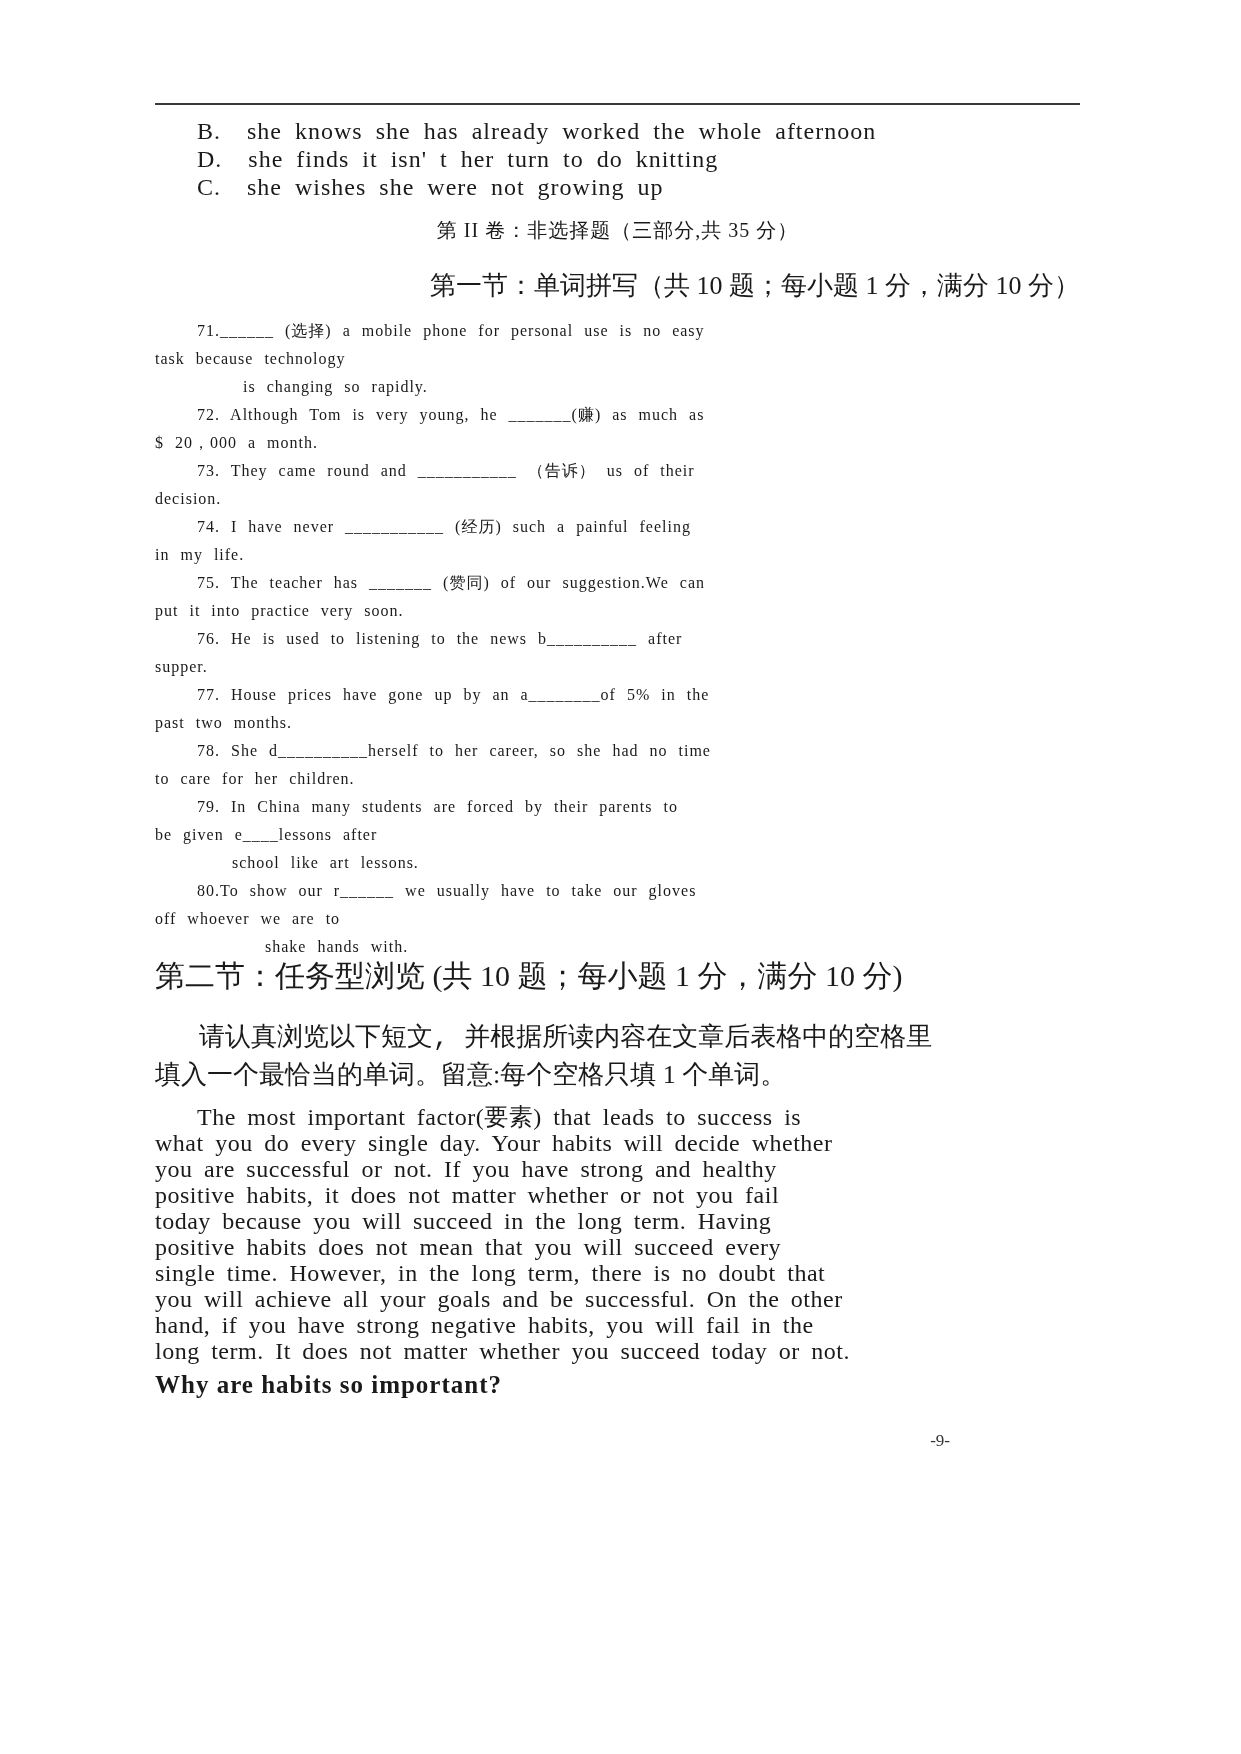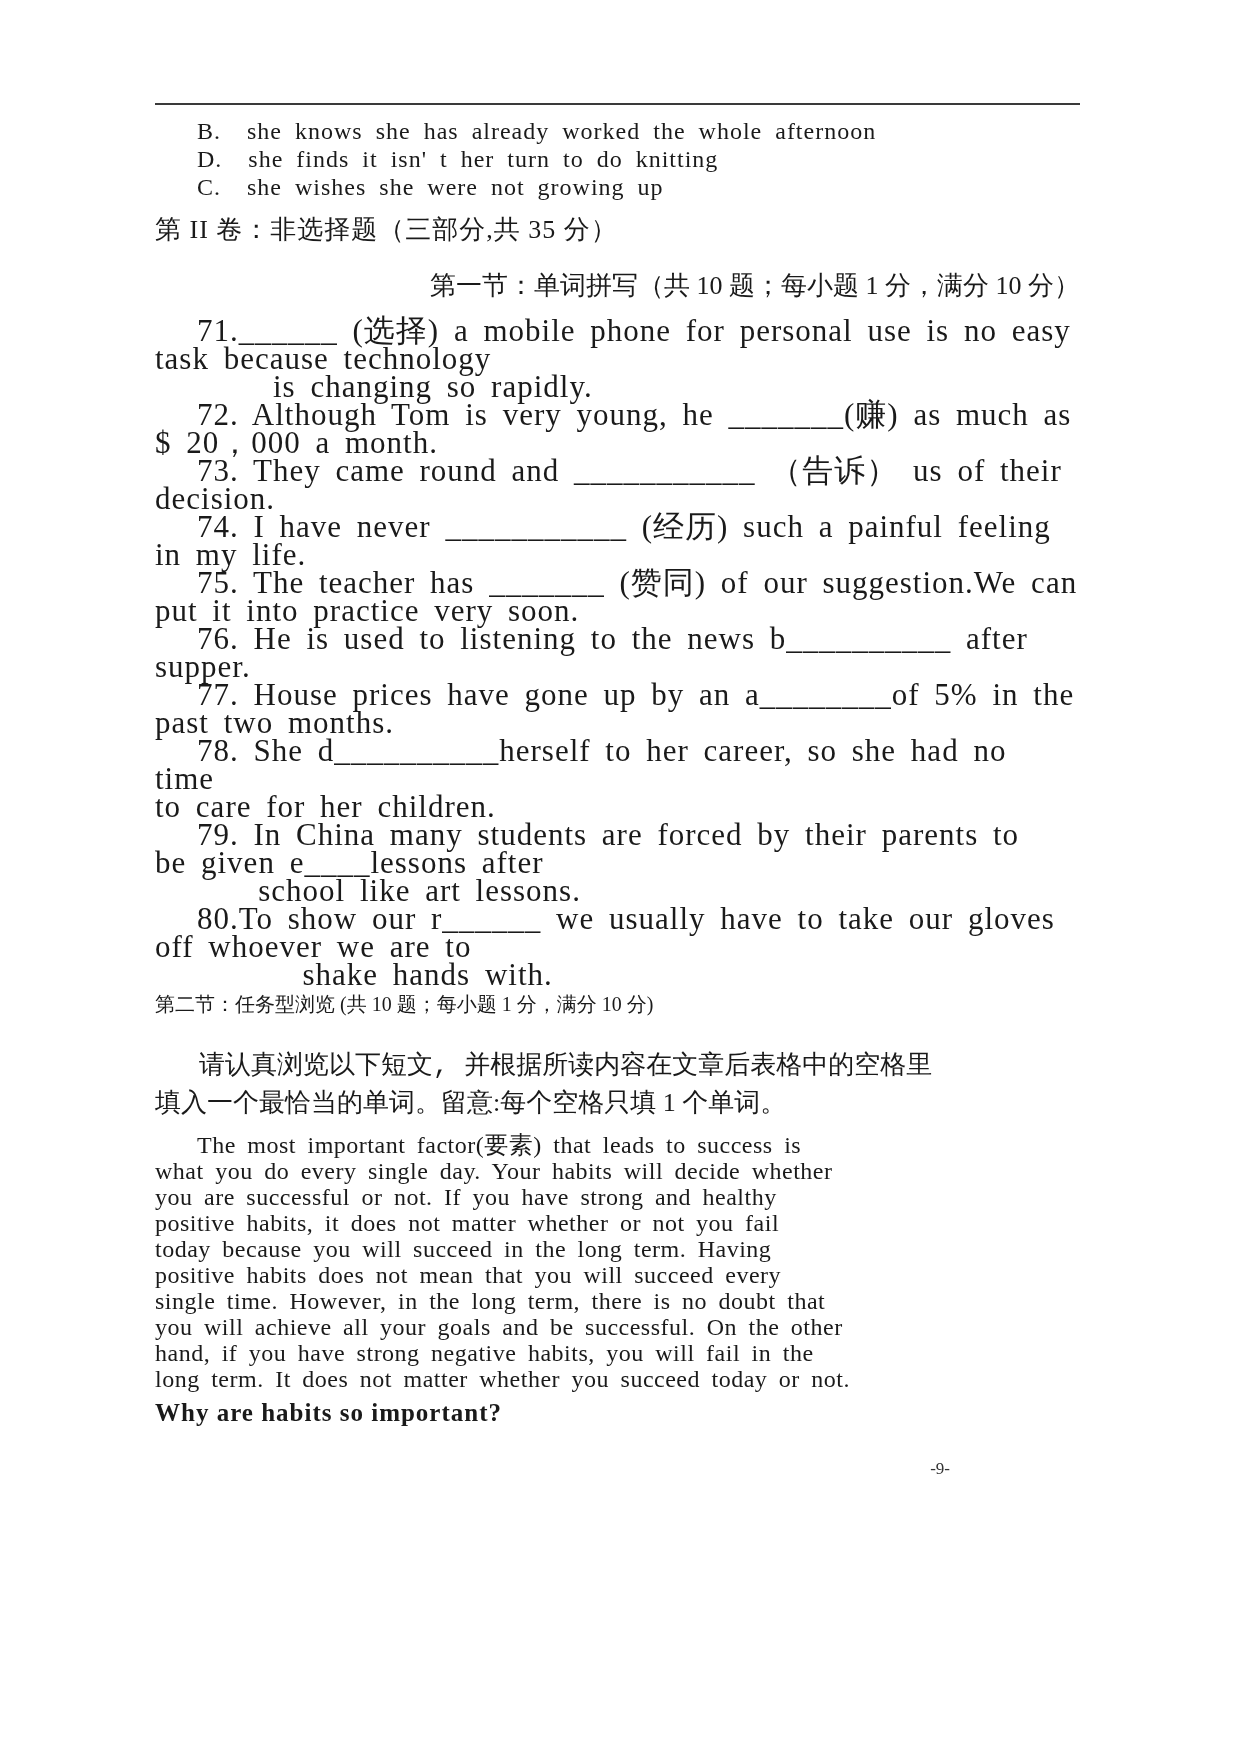--- a/index.html
+++ b/index.html
@@ -26,46 +26,47 @@
   .opts {
     padding-left: 42px;
     font-size: 24px;
     line-height: 28px;
     letter-spacing: 1px;
     word-spacing: 6px;
   }
   .opt-line { white-space: pre-wrap; }
   .volume-heading {
     margin-top: 14px;
-    font-size: 26px;
+    text-align: center;
+    font-size: 20px;
     line-height: 30px;
     letter-spacing: 1px;
   }
   .section1-heading {
     margin-top: 26px;
     padding-left: 44px;
     font-size: 26px;
     line-height: 30px;
     text-align: right;
   }
   .items {
     margin-top: 16px;
-    font-size: 31px;
+    font-size: 16px;
     line-height: 28px;
     letter-spacing: 1px;
     word-spacing: 6px;
     font-family: Liberation Serif, serif;
   }
   .item {
     margin: 0;
     white-space: pre-wrap;
     text-indent: 42px;
   }
   .section2-heading {
-    font-size: 20px;
+    font-size: 30px;
     line-height: 30px;
   }
   .instr1 {
     margin-top: 32px;
     padding-left: 44px;
     font-size: 26px;
     line-height: 30px;
     font-family: Liberation Mono, monospace;
   }
   .instr2 {

